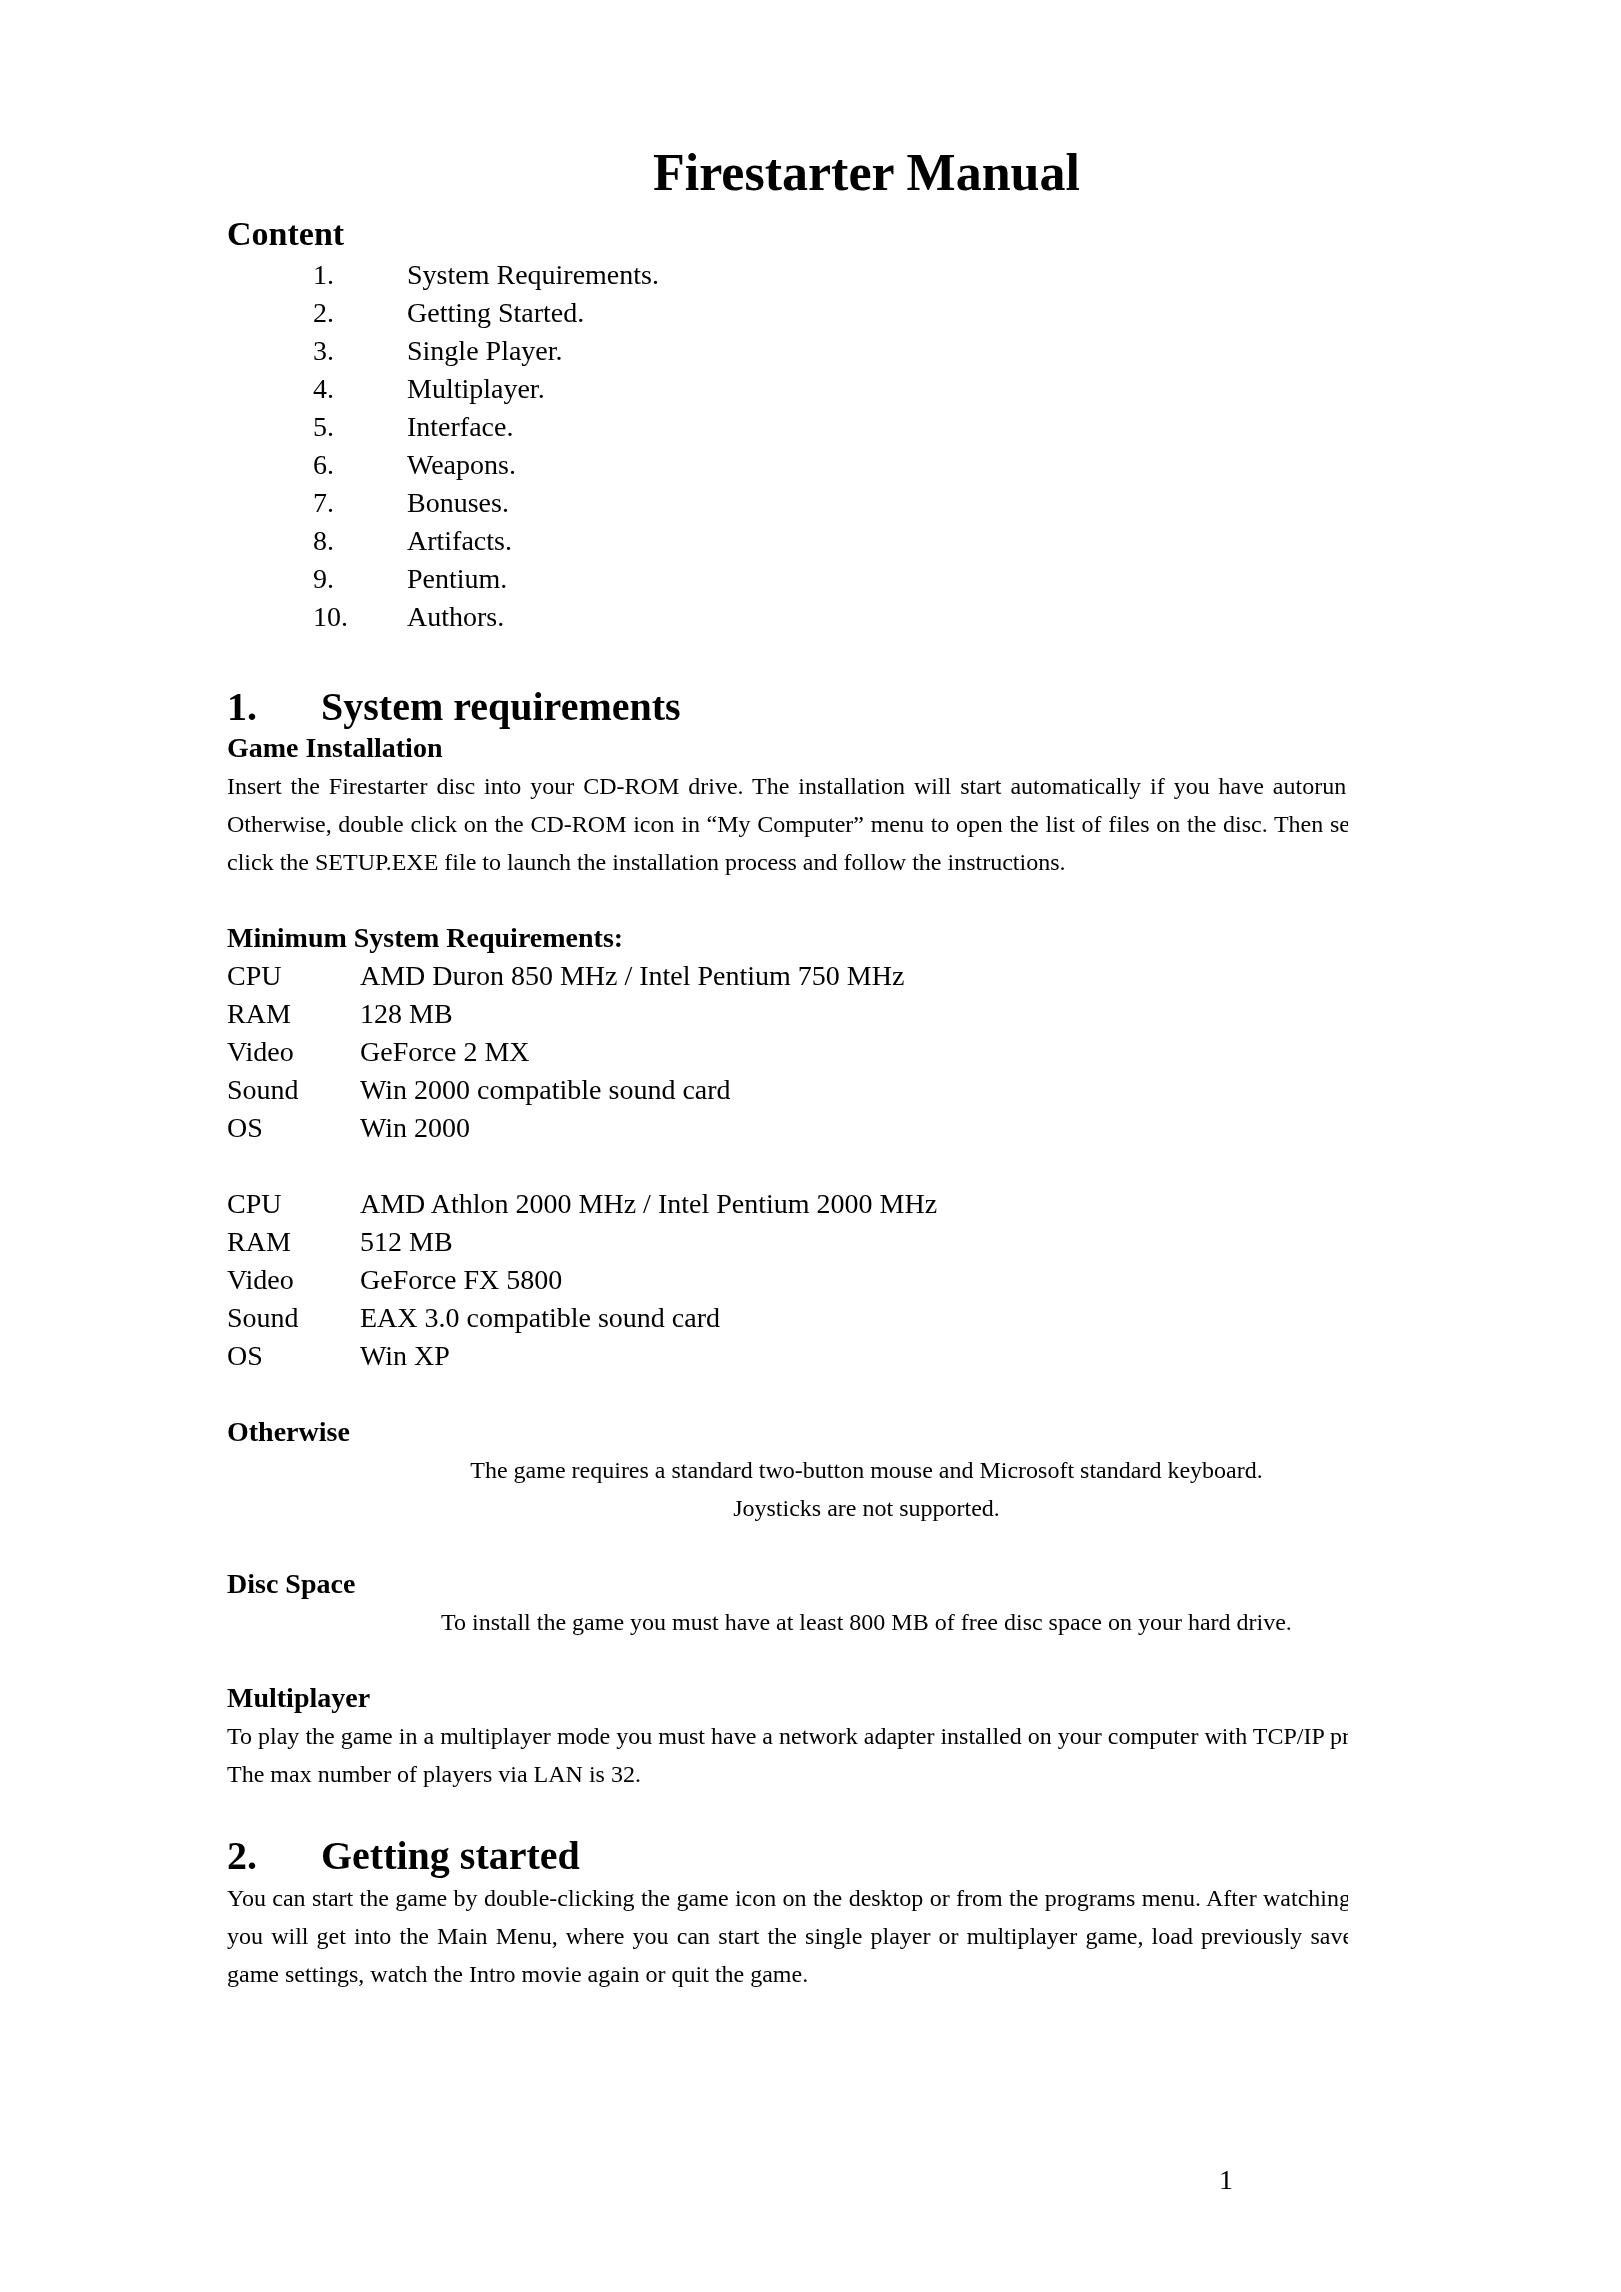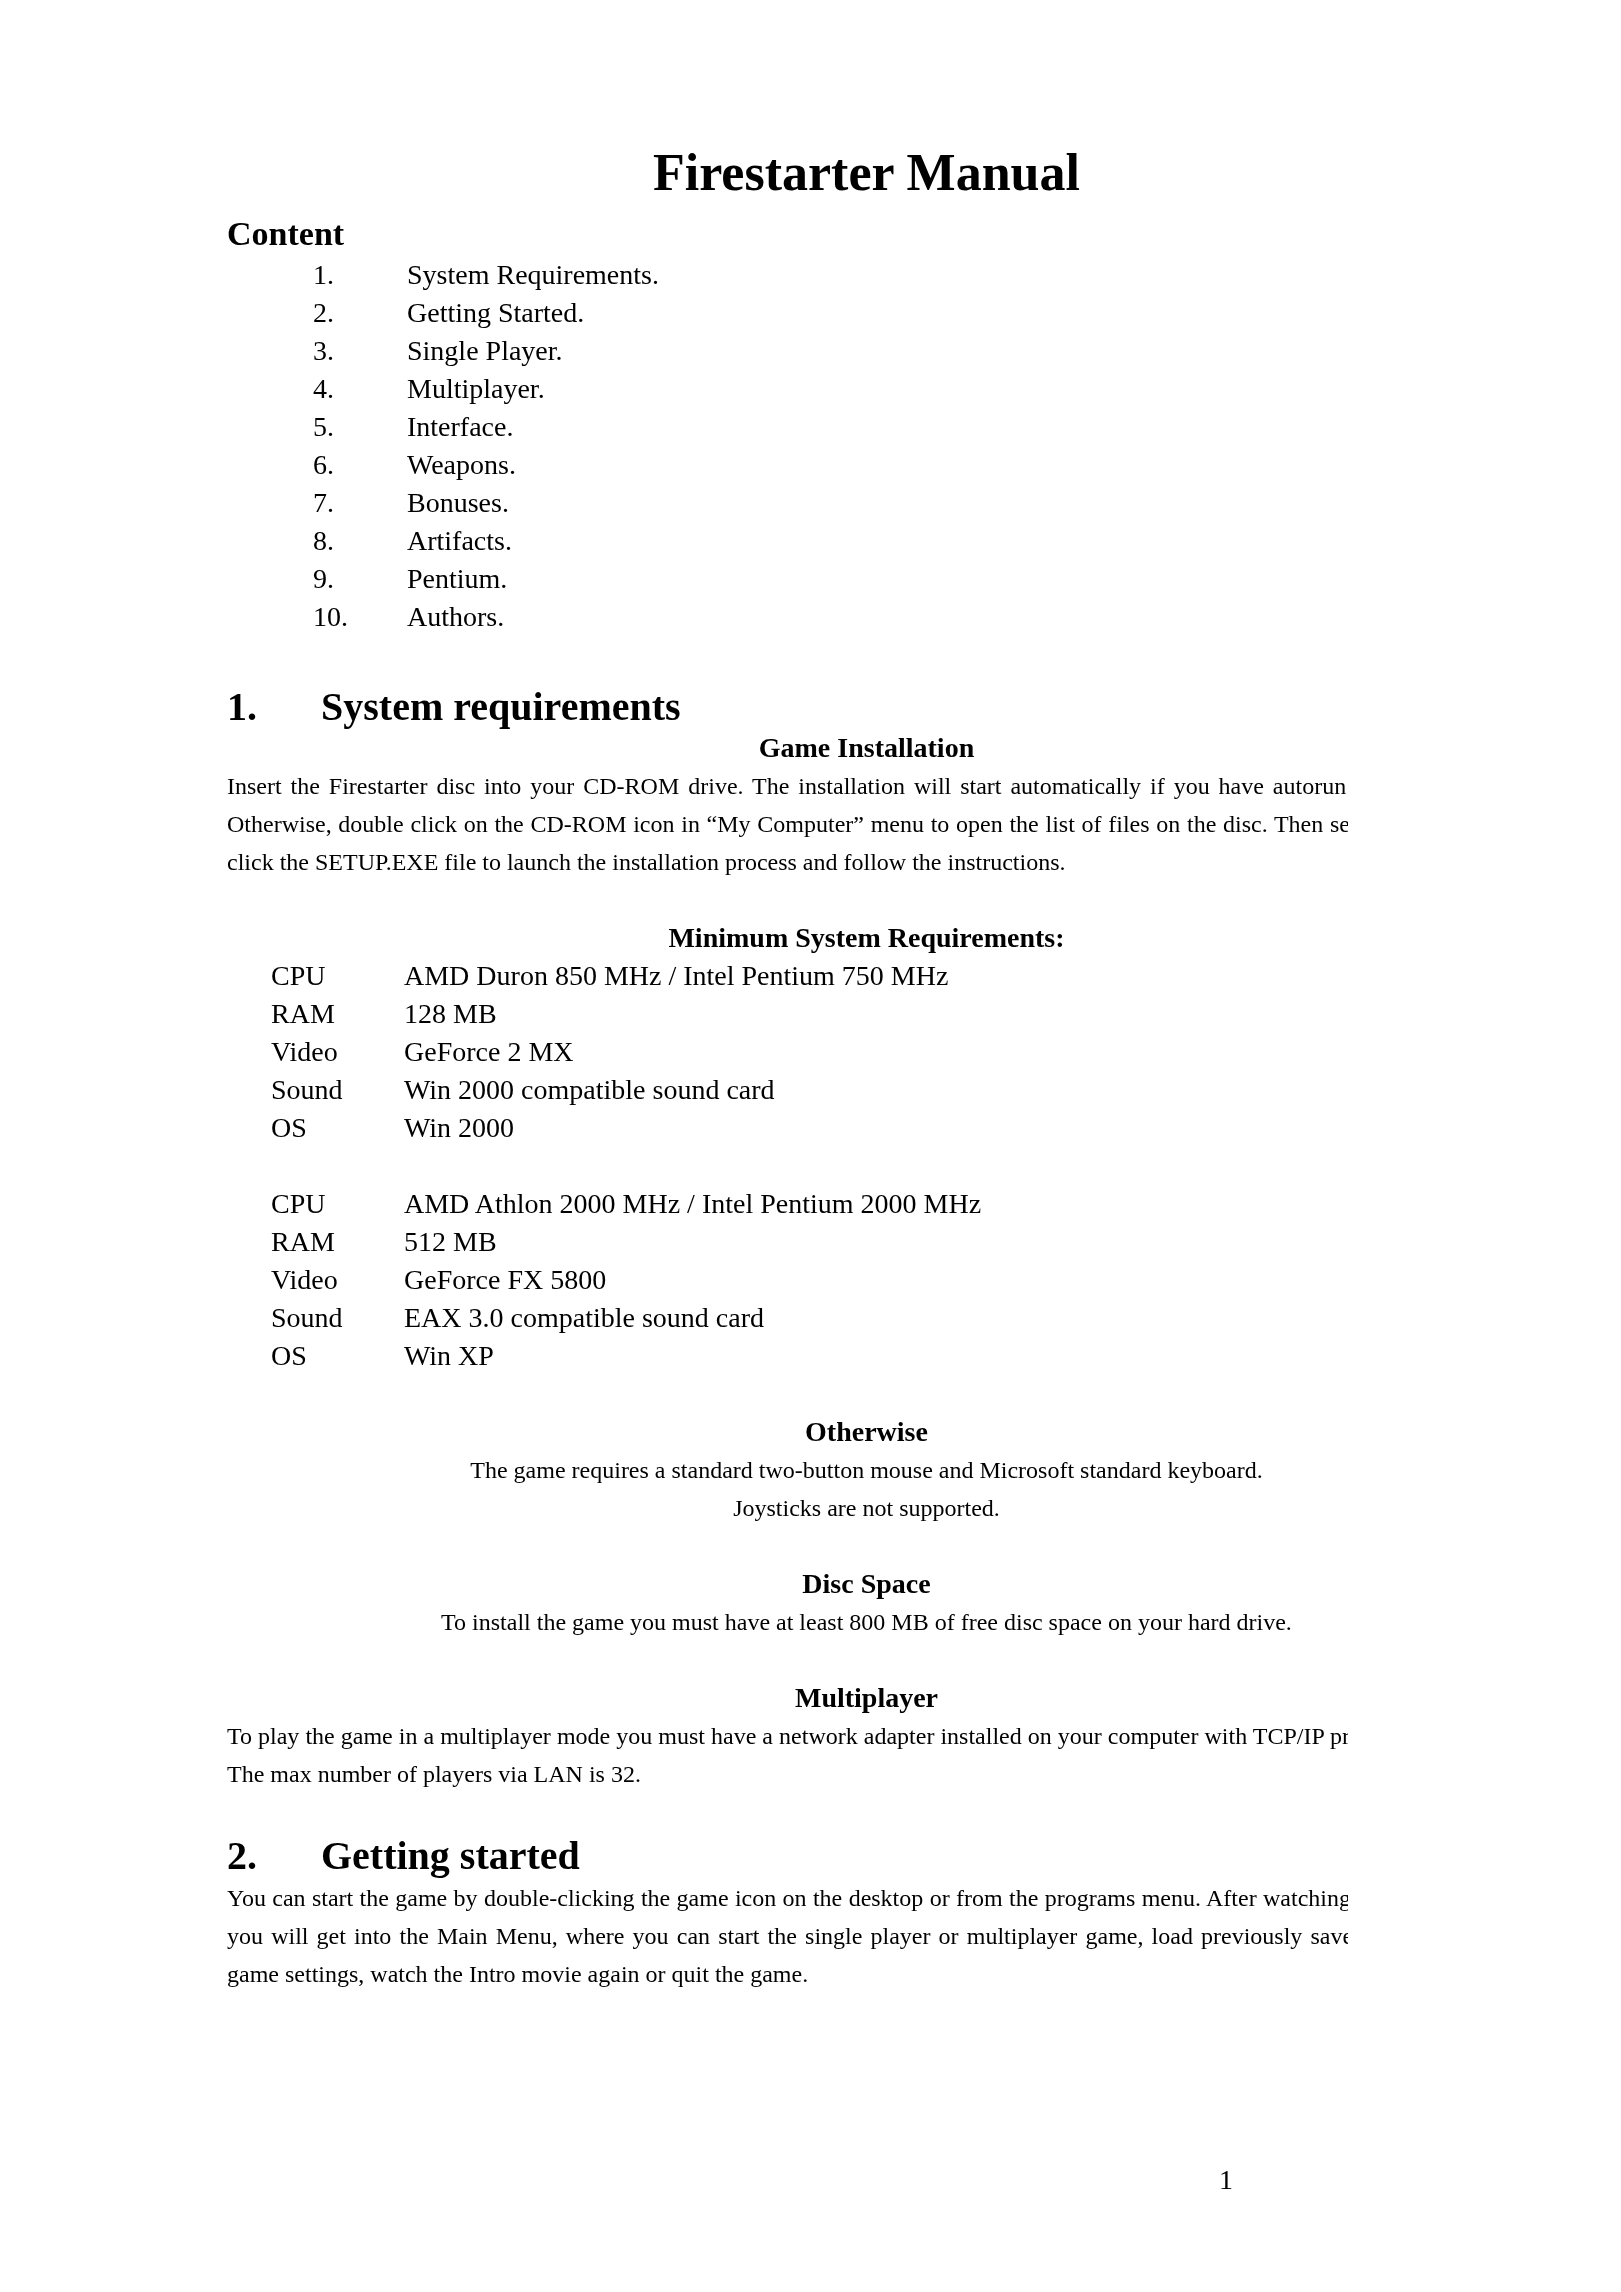--- a/index.html
+++ b/index.html
@@ -87,21 +87,20 @@
   .sec1 { padding-top: 49px; }
   .sec2 { padding-top: 41px; }
 
   
   .subhead {
     font-size: 28px;
     font-weight: bold;
     line-height: 38px;
     margin: 0;
     padding-top: 4.9px;
-    text-align: center;
   }
   .subhead.tight { padding-top: 0; }
 
   
   p.body {
     font-size: 24px;
     line-height: 38px;
     margin: 0;
     text-align: justify;
     text-justify: inter-word;
@@ -111,21 +110,20 @@
   }
   .spacer-line {
     height: 38px;
   }
 
   
   .spec-table {
     border-collapse: collapse;
     font-size: 28px;
     line-height: 38px;
-    margin-left: 44px;
   }
   .spec-table td {
     padding: 0;
     vertical-align: top;
     white-space: nowrap;
   }
   .spec-label {
     width: 133px;
   }
 

